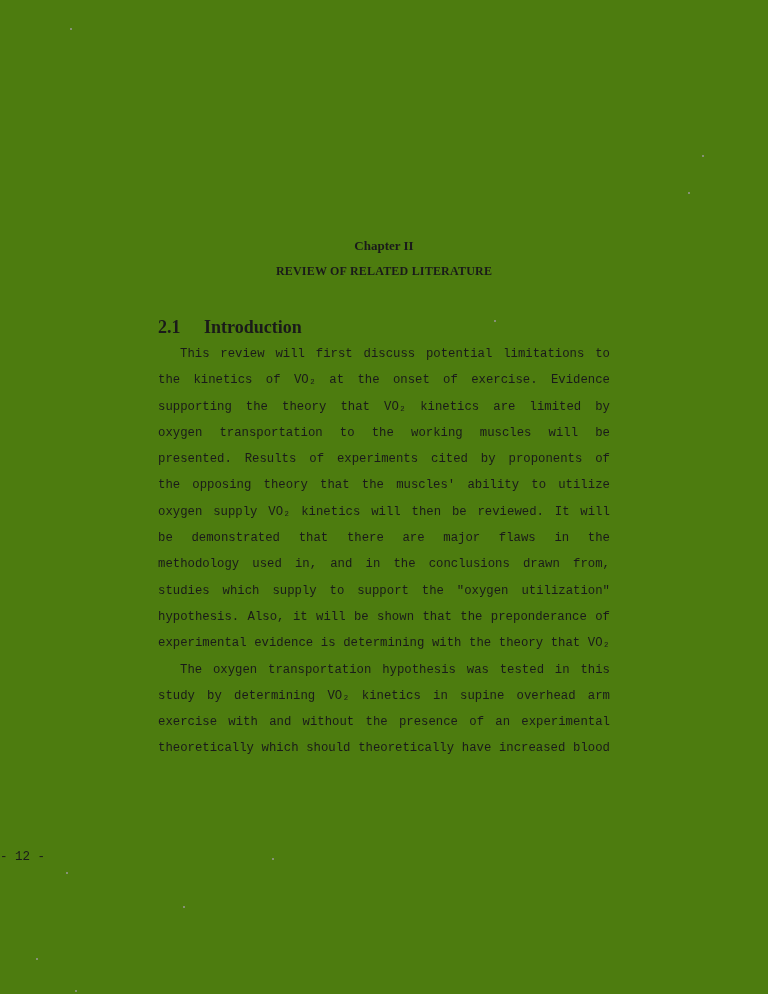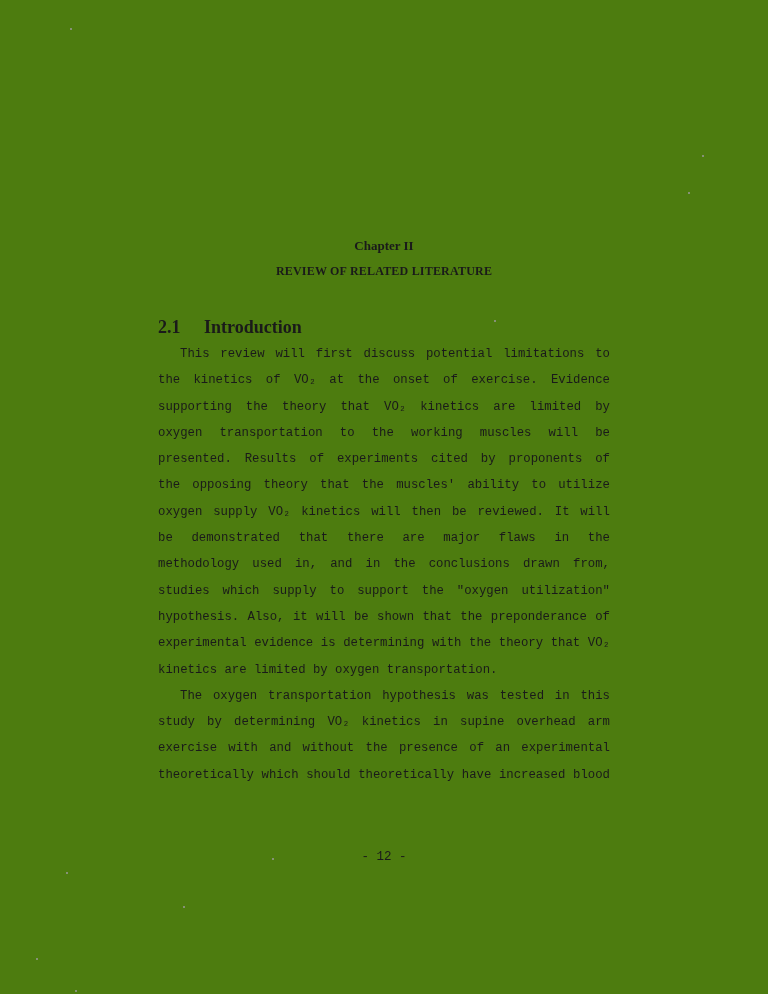--- a/index.html
+++ b/index.html
@@ -30,21 +30,21 @@
   }
   .line {
     height: 26.3px; line-height: 20px; font-size: 12.3px;
     white-space: nowrap; display: flex; justify-content: space-between;
     color: #1a1a1a;
   }
   .line.last { justify-content: flex-start; }
   .line.indent { padding-left: 22px; }
   .line span { white-space: pre; }
   .page-number {
-    position: absolute; top: 850px; left: 0; width: 768px; text-align: center;
+    position: absolute; top: 850px; left: 0; width: 768px; 
     font-size: 12.5px; color: #1a1a1a;
   }
   .speck { position: absolute; width: 2px; height: 2px; background: #9a9a9a; border-radius: 1px; }
 </style>
 </head>
 <body>
 
 <div class="page">
   <div class="chapter-title">Chapter II</div>
   <div class="chapter-subtitle">REVIEW OF RELATED LITERATURE</div>
@@ -177,23 +177,20 @@
       <div class="line">
         <span>experimental</span>
         <span>evidence</span>
         <span>is</span>
         <span>determining</span>
         <span>with</span>
         <span>the</span>
         <span>theory</span>
         <span>that</span>
         <span>VO₂</span>
-      </div>
-      <div class="line last">
-        <span>kinetics are limited by oxygen transportation.</span>
       </div>
       <div class="line indent">
         <span>The</span>
         <span>oxygen</span>
         <span>transportation</span>
         <span>hypothesis</span>
         <span>was</span>
         <span>tested</span>
         <span>in</span>
         <span>this</span>

